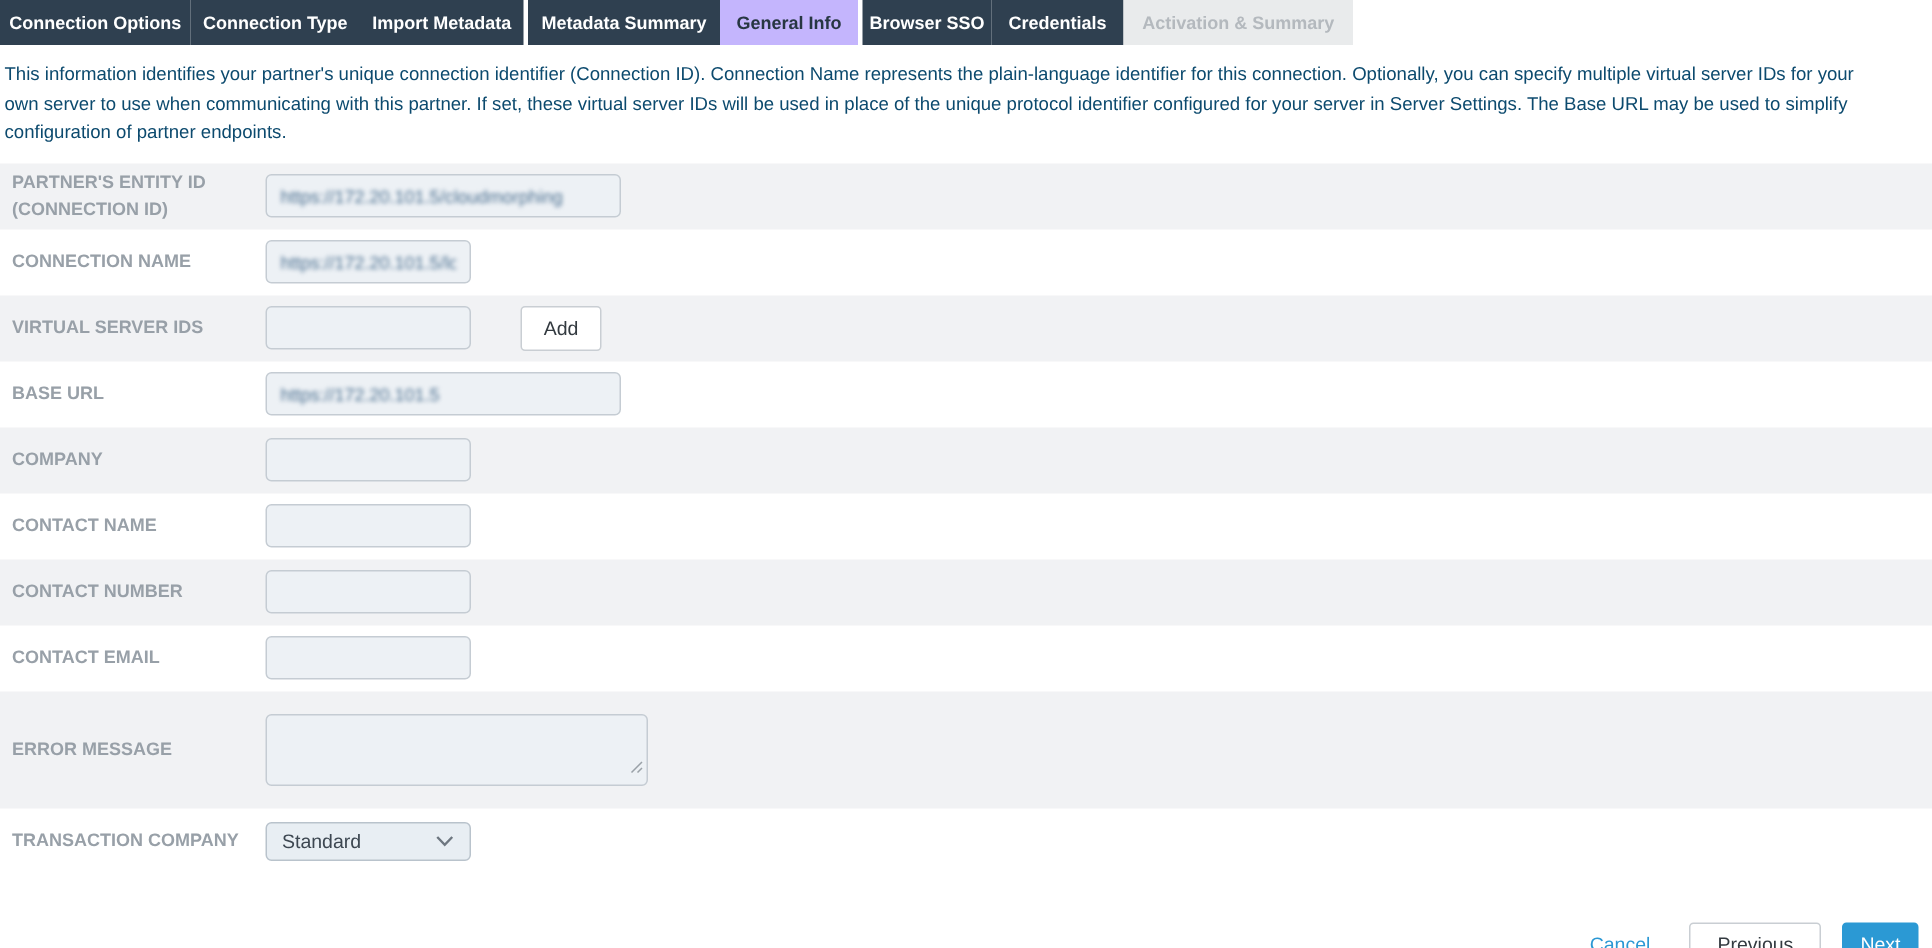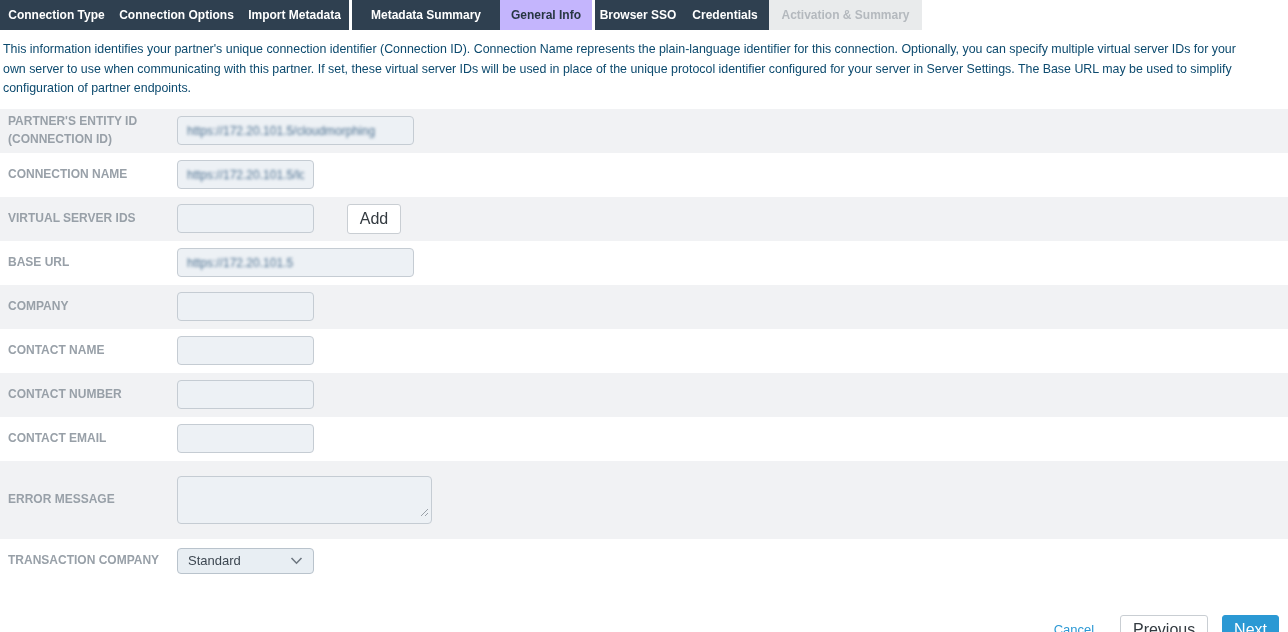--- a/index.html
+++ b/index.html
@@ -7,21 +7,21 @@
     font-family:"Liberation Sans","DejaVu Sans",sans-serif; overflow:hidden; }
 
   
   .tabbar { display:flex; height:30px; background:#ffffff; }
   .tab { display:flex; align-items:center; justify-content:center;
     background:#2f4050; color:#ffffff; font-size:12px; font-weight:bold;
     white-space:nowrap; cursor:pointer; }
   .tab.active { background:#c4b5fd; color:#273642; }
   .tab.disabled { background:#e9ebec; color:#b4b9be; cursor:default; }
   .gap-after { margin-right:3px; }
-  .w-ct{width:113px}.w-co{width:127px}.w-im{width:109px}.w-ms{width:148px}
+  .w-ct{width:113px}.w-co{width:127px}.w-im{width:109px}.w-ms{width:128px}
   .w-gi{width:92px}.w-bs{width:86px}.w-cr{width:88px}.w-as{width:153px}
 
   
   .desc { padding:10px 26px 9px 3px; font-size:12.4px; line-height:1.58;
     color:#0c4a6e; }
 
   
   .form { margin-top:1px; }
   .row { display:flex; align-items:center; min-height:44px; width:1288px; }
   .row.alt { background:#f1f2f4; }
@@ -41,38 +41,38 @@
     border:1px solid #c5ccd3; border-radius:4px; }
   .grip { position:absolute; right:2px; bottom:2px; }
 
   .select { position:relative; width:137px; height:24px; background:#e8eef3;
     border:1px solid #b9c3cc; border-radius:4px; display:flex;
     align-items:center; justify-content:space-between; padding:12px 10px;
     cursor:pointer; }
   .select .sel-text { font-size:13px; color:#3d4751; }
 
   .btn { display:inline-flex; align-items:center; justify-content:center;
-    height:30px; border-radius:3px; font-size:16px; cursor:pointer;
+    height:30px; border-radius:3px; font-size:13px; cursor:pointer;
     background:#ffffff; border:1px solid #c9ced3; color:#333a40; }
   .btn-add { width:54px; margin-left:33px; }
 
   
   .footer { display:flex; align-items:center; justify-content:flex-end;
     margin-top:32px; padding-right:9px; }
   .link { color:#2b98d4; font-size:13px; cursor:pointer; margin-right:26px; }
   .btn-prev { width:88px; margin-right:14px; }
   .btn-next { min-width:44px; padding:0 11px; background:#2b99d4;
     border:1px solid #2b99d4; color:#ffffff; }
 </style>
 </head>
 <body>
 
 <div class="tabbar">
+  <div class="tab w-co">Connection Options</div>
   <div class="tab w-ct">Connection Type</div>
-  <div class="tab w-co">Connection Options</div>
   <div class="tab w-im gap-after">Import Metadata</div>
   <div class="tab w-ms">Metadata Summary</div>
   <div class="tab w-gi active gap-after">General Info</div>
   <div class="tab w-bs">Browser SSO</div>
   <div class="tab w-cr">Credentials</div>
   <div class="tab w-as disabled">Activation &amp; Summary</div>
 </div>
 
 <div class="desc">This information identifies your partner's unique connection identifier (Connection ID). Connection Name represents the plain-language identifier for this connection. Optionally, you can specify multiple virtual server IDs for your own server to use when communicating with this partner. If set, these virtual server IDs will be used in place of the unique protocol identifier configured for your server in Server Settings. The Base URL may be used to simplify configuration of partner endpoints.</div>
 

